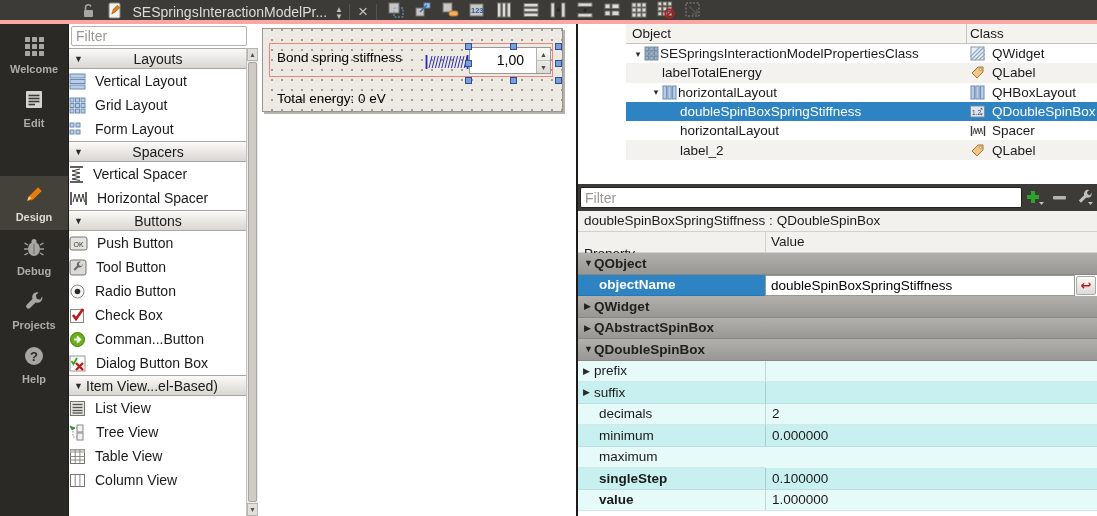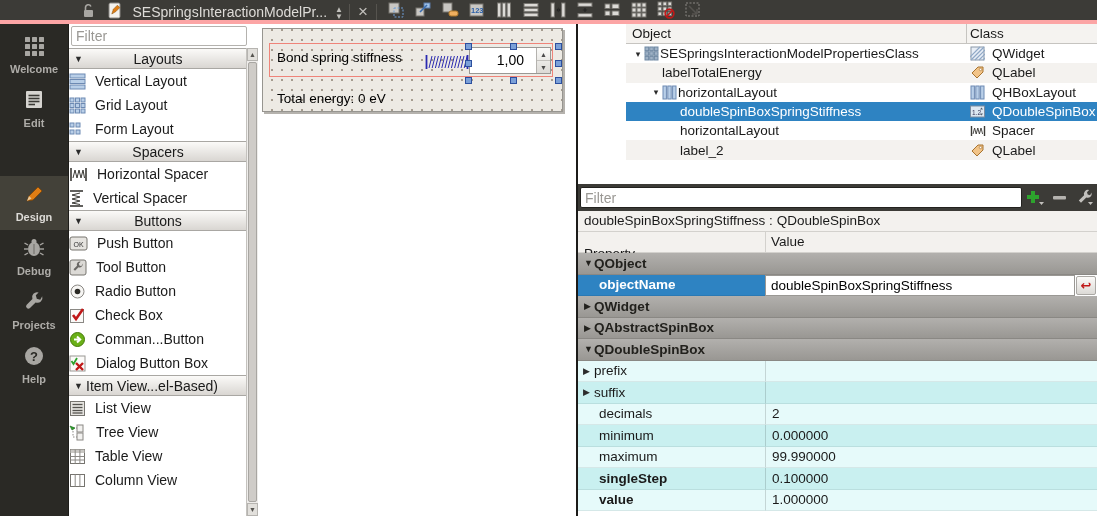--- a/index.html
+++ b/index.html
@@ -398,41 +398,41 @@
             </svg>
           </span>
           <span>Form Layout</span>
         </div>
         <div class="wb-section-header">
           <span class="wb-tri">▼</span>
           <span class="wb-h-label">Spacers</span>
         </div>
         <div class="wb-item">
           <span style="display: flex;">
+            <svg width="15" height="19" viewBox="0 0 15 19" xmlns="http://www.w3.org/2000/svg">
+              <g stroke="#3a3935" stroke-width="1.6">
+                <line x1="1" y1="2" x2="14" y2="2"></line>
+                <line x1="1" y1="17" x2="14" y2="17"></line>
+              </g>
+              <path d="M11 4l-8 2 8 2-8 2 8 2-8 2 8 1.5" fill="none" stroke="#3a3935" stroke-width="1"></path>
+            </svg>
+          </span>
+          <span>Vertical Spacer</span>
+        </div>
+        <div class="wb-item">
+          <span style="display: flex;">
             <svg width="19" height="15" viewBox="0 0 19 15" xmlns="http://www.w3.org/2000/svg">
               <g stroke="#3a3935" stroke-width="1.6">
                 <line x1="2" y1="1" x2="2" y2="14"></line>
                 <line x1="17" y1="1" x2="17" y2="14"></line>
               </g>
               <path d="M4 11l2-8 2 8 2-8 2 8 2-8 1.5 8" fill="none" stroke="#3a3935" stroke-width="1"></path>
             </svg>
           </span>
           <span>Horizontal Spacer</span>
-        </div>
-        <div class="wb-item">
-          <span style="display: flex;">
-            <svg width="15" height="19" viewBox="0 0 15 19" xmlns="http://www.w3.org/2000/svg">
-              <g stroke="#3a3935" stroke-width="1.6">
-                <line x1="1" y1="2" x2="14" y2="2"></line>
-                <line x1="1" y1="17" x2="14" y2="17"></line>
-              </g>
-              <path d="M11 4l-8 2 8 2-8 2 8 2-8 2 8 1.5" fill="none" stroke="#3a3935" stroke-width="1"></path>
-            </svg>
-          </span>
-          <span>Vertical Spacer</span>
         </div>
         <div class="wb-section-header">
           <span class="wb-tri">▼</span>
           <span class="wb-h-label">Buttons</span>
         </div>
         <div class="wb-item">
           <span style="display: flex;">
             <svg width="19" height="17" viewBox="0 0 19 17" xmlns="http://www.w3.org/2000/svg">
               <rect x="1" y="2" width="17" height="13" rx="2" fill="#e6e4e0" stroke="#76746f"></rect>
               <text x="9.5" y="12" font-size="7" text-anchor="middle" fill="#333" font-family="sans-serif">OK</text>
@@ -811,21 +811,20 @@
         <div class="pp-row shade1">
           <div class="pcell">
             <span class="pp-name">minimum</span>
           </div>
           <div class="vcell">0.000000</div>
         </div>
         <div class="pp-row shade0">
           <div class="pcell">
             <span class="pp-name">maximum</span>
           </div>
-          <div class="vcell">99.990000</div>
         </div>
         <div class="pp-row shade1">
           <div class="pcell">
             <span class="pp-name bold">singleStep</span>
           </div>
           <div class="vcell">0.100000</div>
         </div>
         <div class="pp-row shade0">
           <div class="pcell">
             <span class="pp-name bold">value</span>

